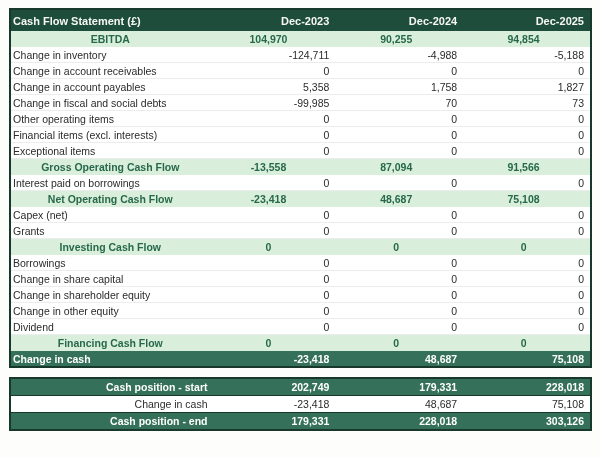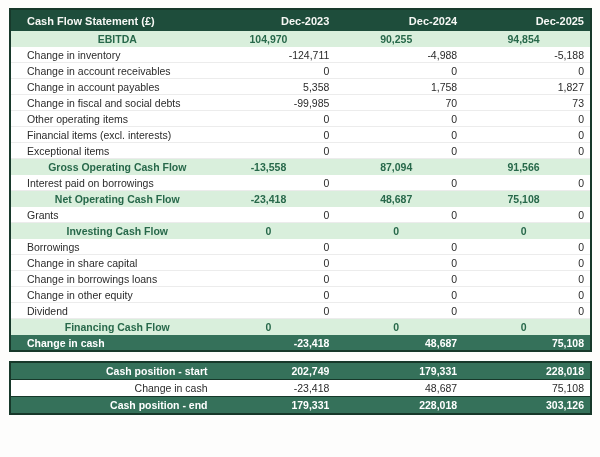--- a/index.html
+++ b/index.html
@@ -40,21 +40,21 @@
   }
   thead th {
     height: 21px;
     background: var(--header-bg, #1e4d3b);
     color: var(--header-text, #f7f8f5);
     font-size: 11px;
     font-weight: bold;
   }
   th.label-cell, td.label-cell {
     text-align: left;
-    padding-left: 16px;
+    padding-left: 2px;
   }
   th.value-cell, td.value-cell {
     text-align: right;
     padding-right: 6px;
   }
   tbody td {
     height: 15px;
     font-size: 10.5px;
     border-bottom: 1px solid var(--grid-line, #ececec);
     color: var(--row-text, #2b2b2b);
@@ -161,20 +161,26 @@
           <td class="value-cell">0</td>
           <td class="value-cell">0</td>
         </tr>
         <tr class="subtotal">
           <td class="label-cell">Net Operating Cash Flow</td>
           <td class="value-cell">-23,418</td>
           <td class="value-cell">48,687</td>
           <td class="value-cell">75,108</td>
         </tr>
         <tr class="normal">
+          <td class="label-cell">Capex (net)</td>
+          <td class="value-cell">0</td>
+          <td class="value-cell">0</td>
+          <td class="value-cell">0</td>
+        </tr>
+        <tr class="normal">
           <td class="label-cell">Grants</td>
           <td class="value-cell">0</td>
           <td class="value-cell">0</td>
           <td class="value-cell">0</td>
         </tr>
         <tr class="subtotal">
           <td class="label-cell">Investing Cash Flow</td>
           <td class="value-cell">0</td>
           <td class="value-cell">0</td>
           <td class="value-cell">0</td>
@@ -185,21 +191,21 @@
           <td class="value-cell">0</td>
           <td class="value-cell">0</td>
         </tr>
         <tr class="normal">
           <td class="label-cell">Change in share capital</td>
           <td class="value-cell">0</td>
           <td class="value-cell">0</td>
           <td class="value-cell">0</td>
         </tr>
         <tr class="normal">
-          <td class="label-cell">Change in borrowings loans</td>
+          <td class="label-cell">Change in shareholder equity</td>
           <td class="value-cell">0</td>
           <td class="value-cell">0</td>
           <td class="value-cell">0</td>
         </tr>
         <tr class="normal">
           <td class="label-cell">Change in other equity</td>
           <td class="value-cell">0</td>
           <td class="value-cell">0</td>
           <td class="value-cell">0</td>
         </tr>

